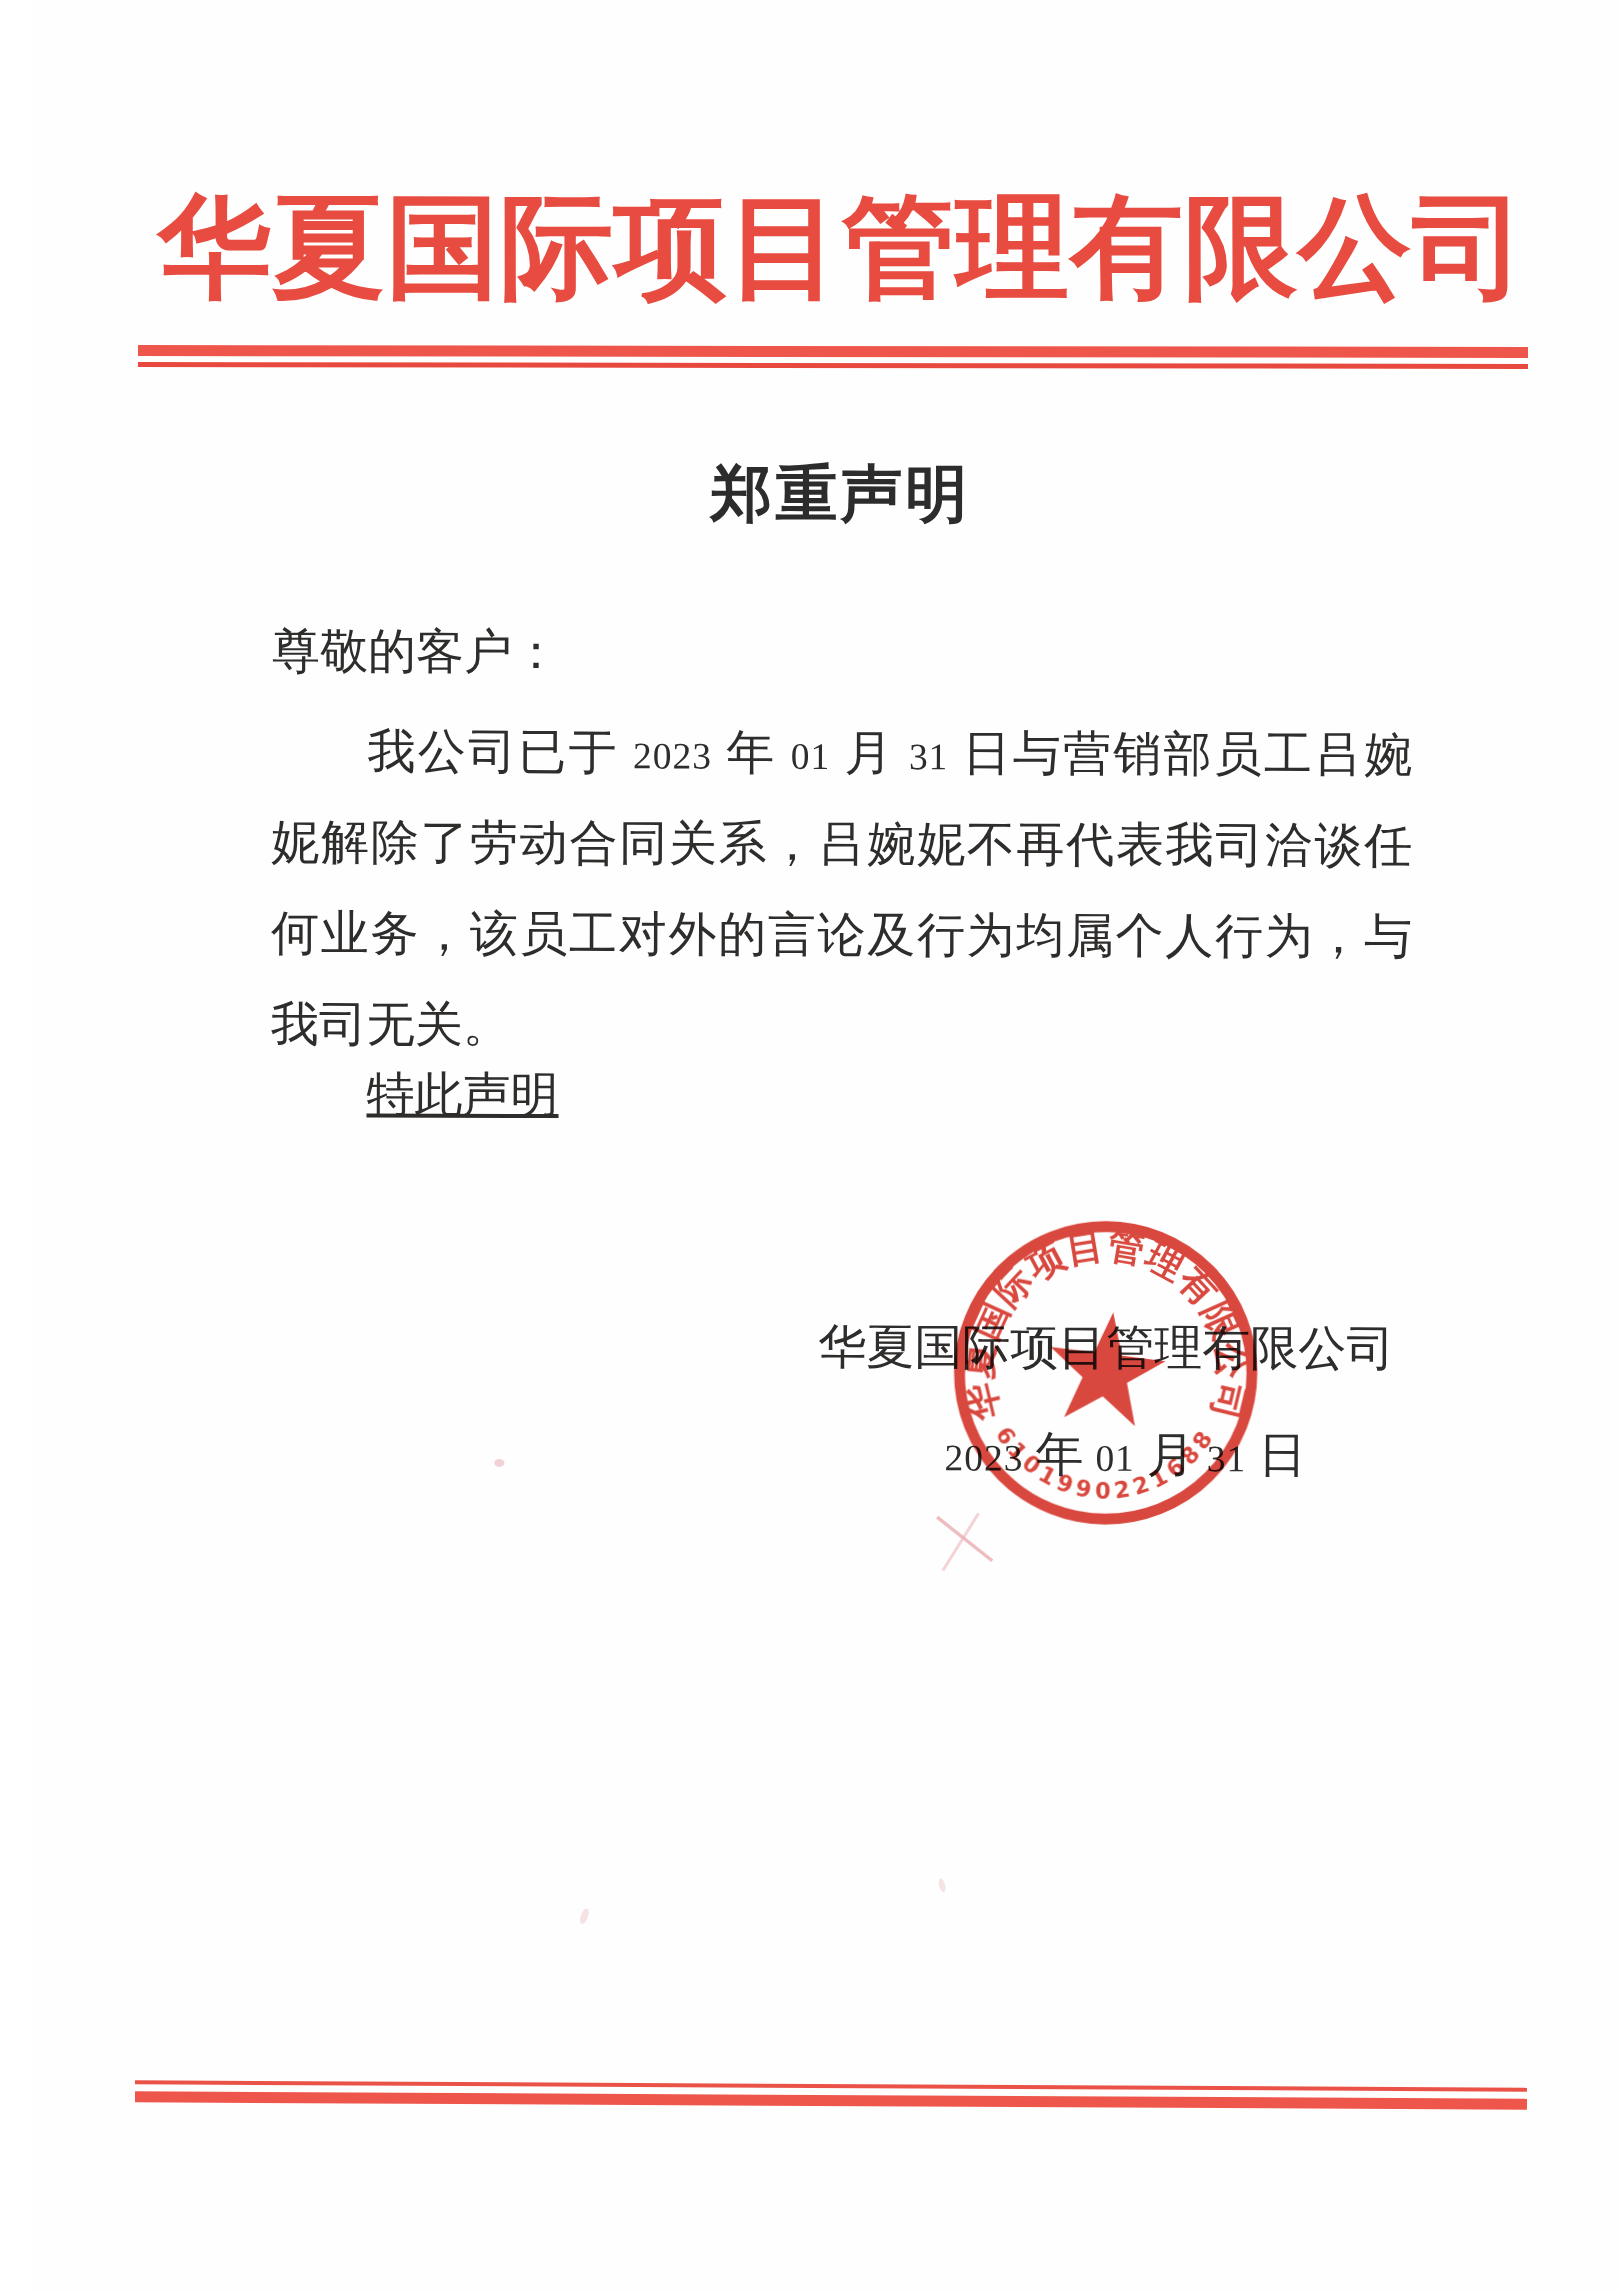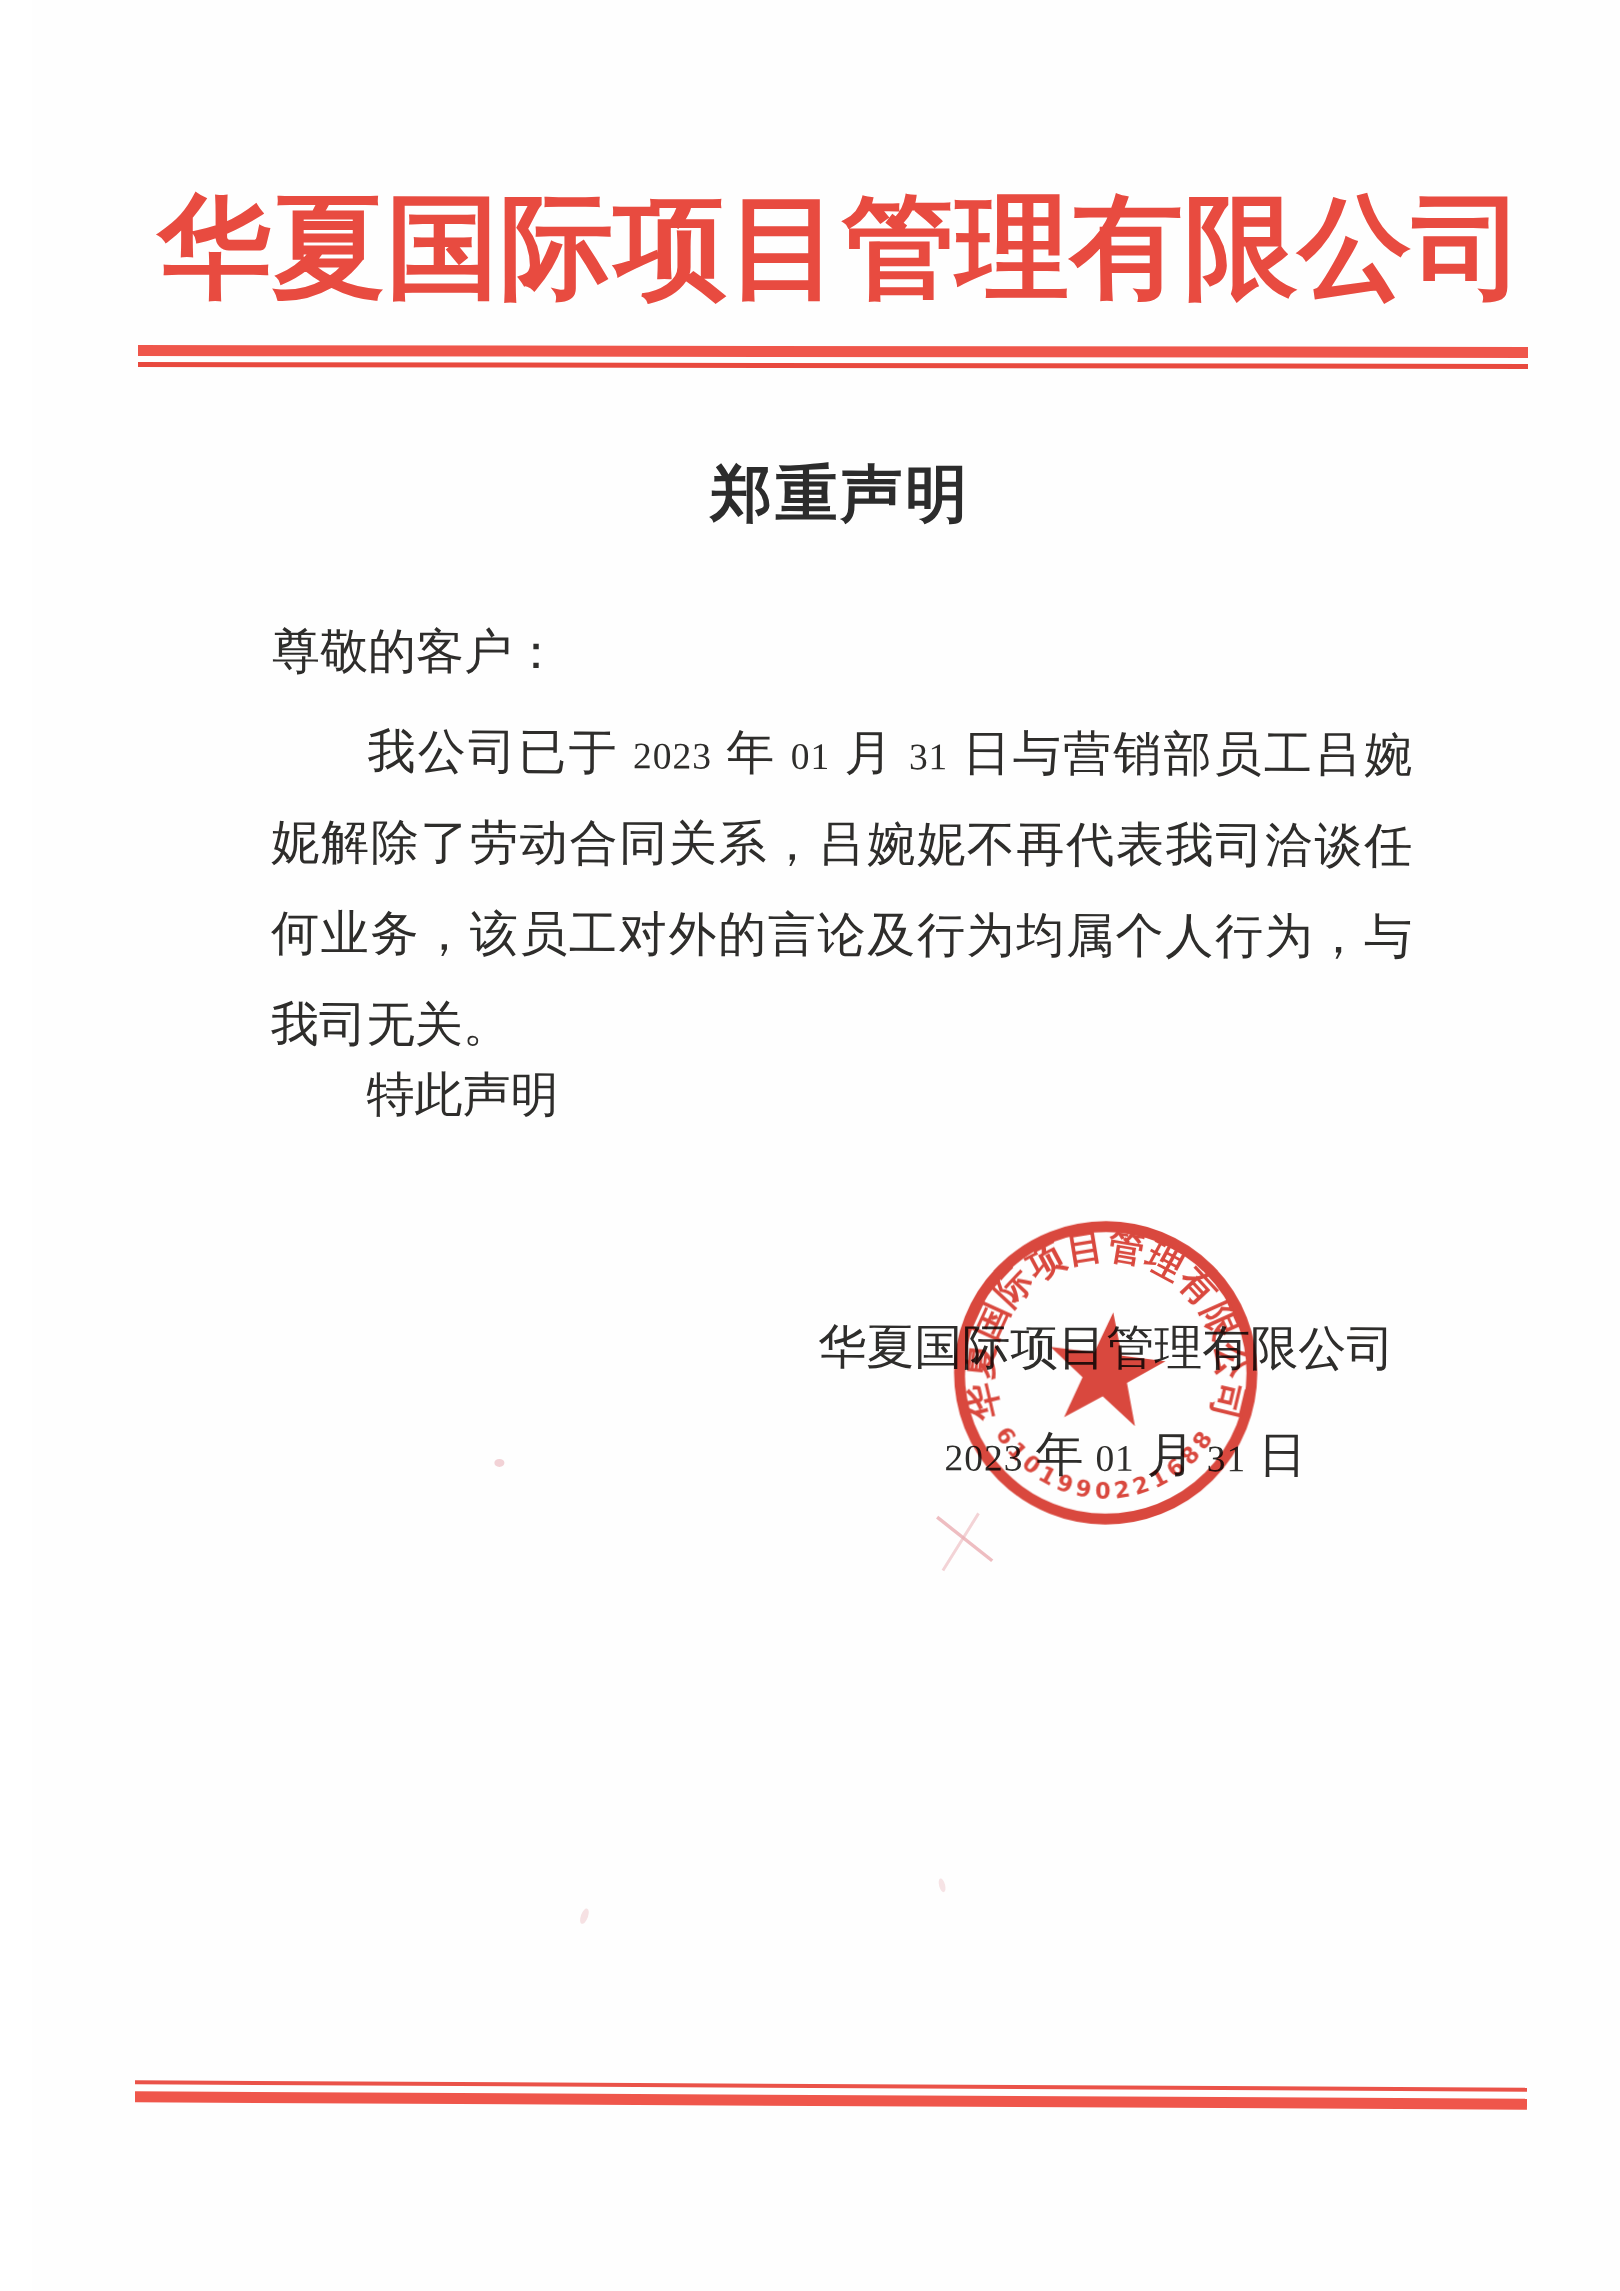--- a/index.html
+++ b/index.html
@@ -70,20 +70,21 @@
   .bl-0 { top: 725px; }
   .bl-1 { top: 816px; }
   .bl-2 { top: 907px; }
   .bl-3 { top: 998px; text-align: left; }
   .closing {
     position: absolute;
     left: 338px; top: 1068px;
     font-size: 48px;
     color: #2e2d2b;
     line-height: 1.15;
+    text-decoration: underline;
   }
   .ascii { font-size: 0.78em; letter-spacing: 1px; }
 
   
   .sig-company {
     position: absolute;
     left: 745px; top: 1319px;
     width: 667px;
     text-align: center;
     font-size: 48px;

